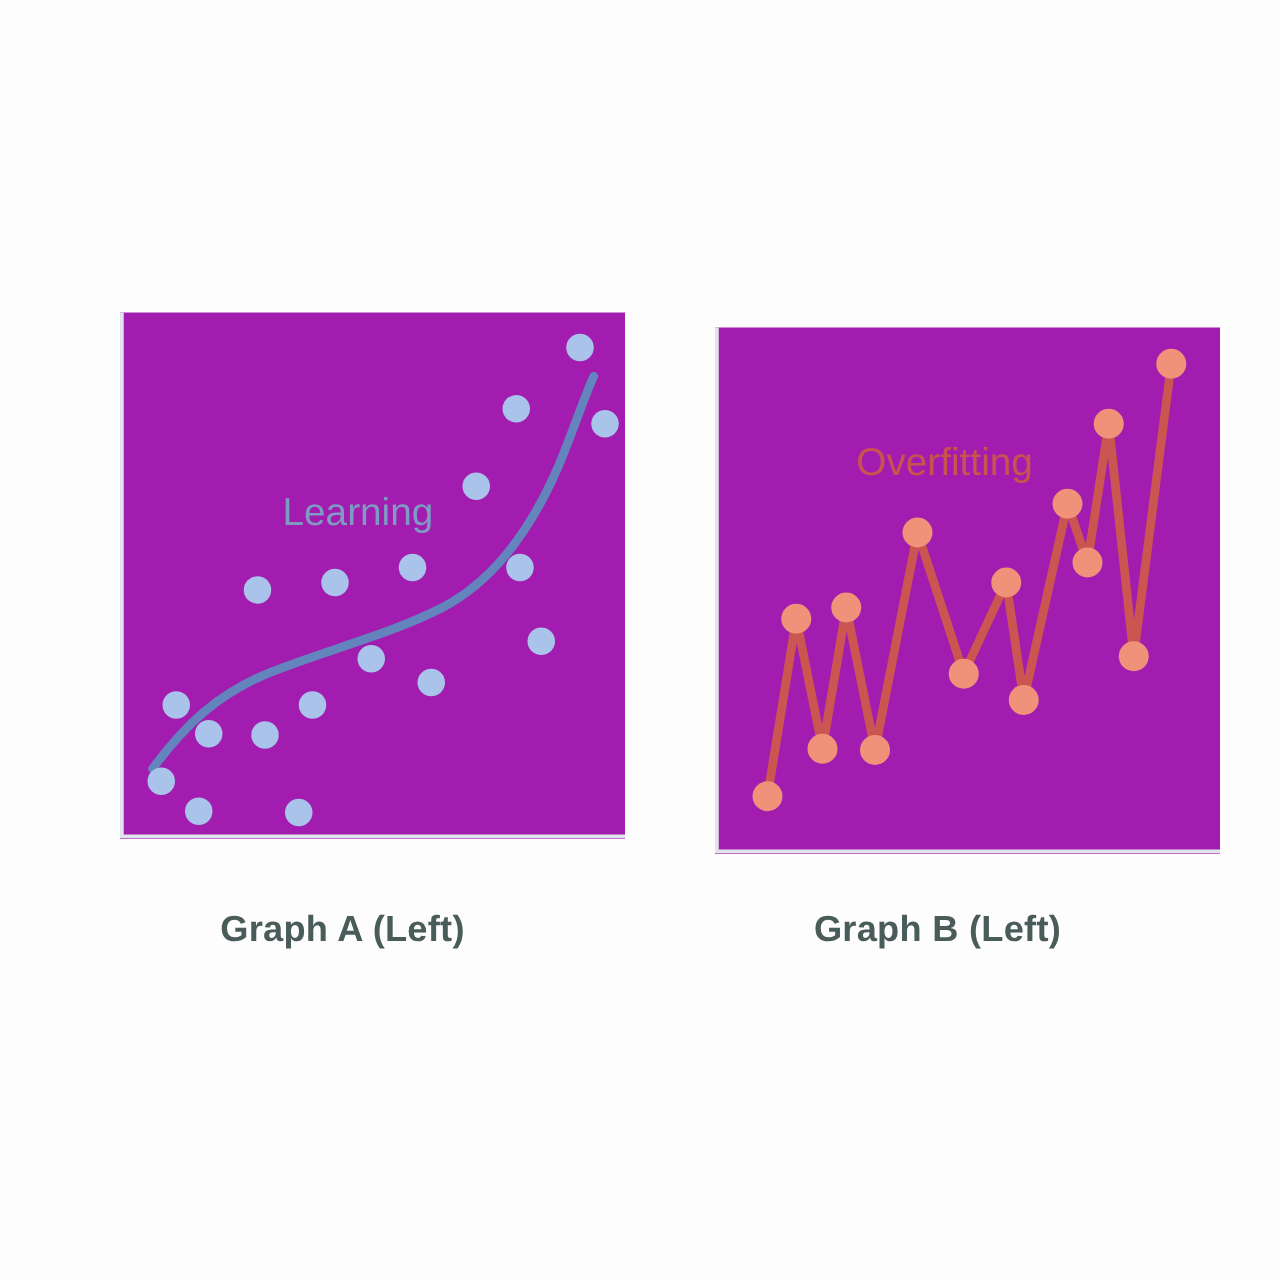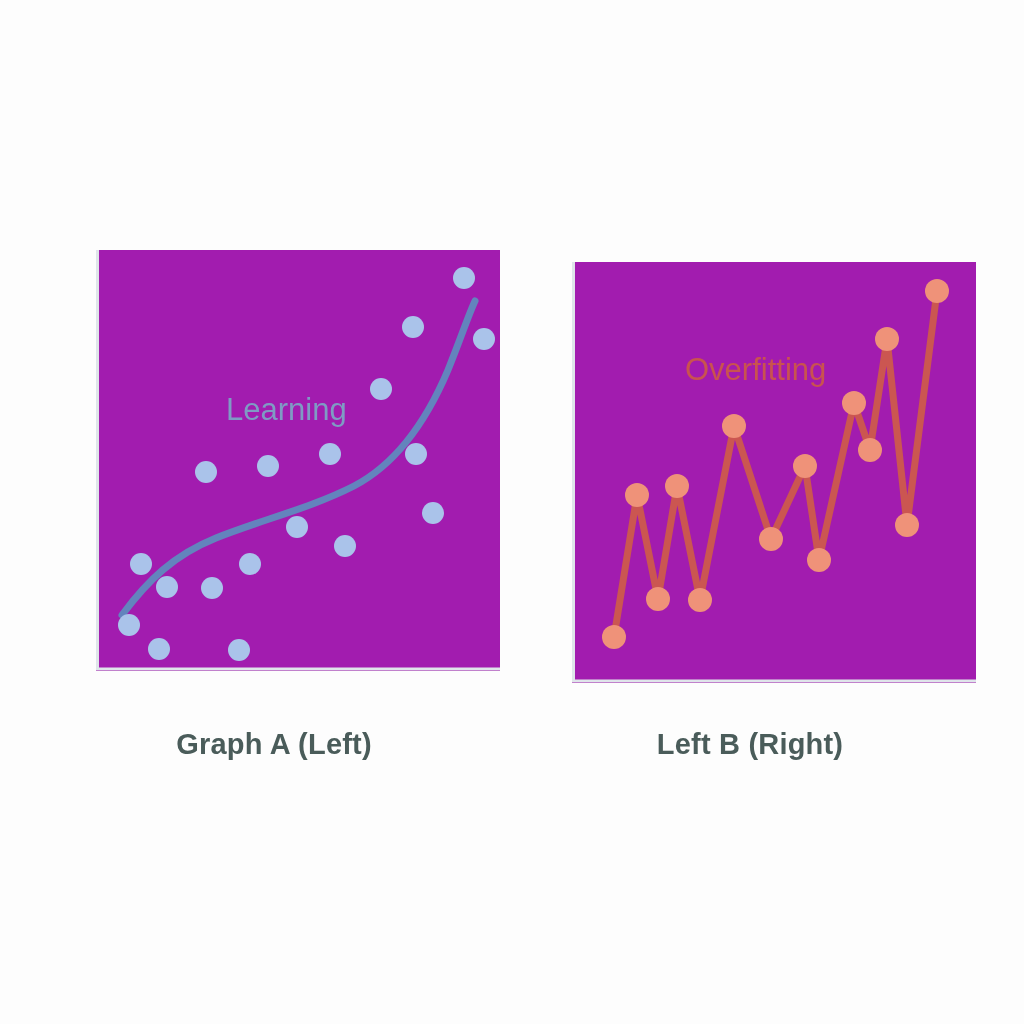--- a/index.html
+++ b/index.html
@@ -110,15 +110,15 @@
         <circle cx="335" cy="263" r="12"></circle>
         <circle cx="365" cy="29" r="12"></circle>
       </g>
 
       <text class="annot" id="annot-b" x="113" y="118" fill="#c9534f">Overfitting</text>
     </svg>
   </div>
 
   <div class="caption" id="caption-a">Graph A (Left)</div>
 
-  <div class="caption" id="caption-b">Left B (Right)</div>
+  <div class="caption" id="caption-b">Graph B (Left)</div>
 
 </div>
 
 </body></html>

